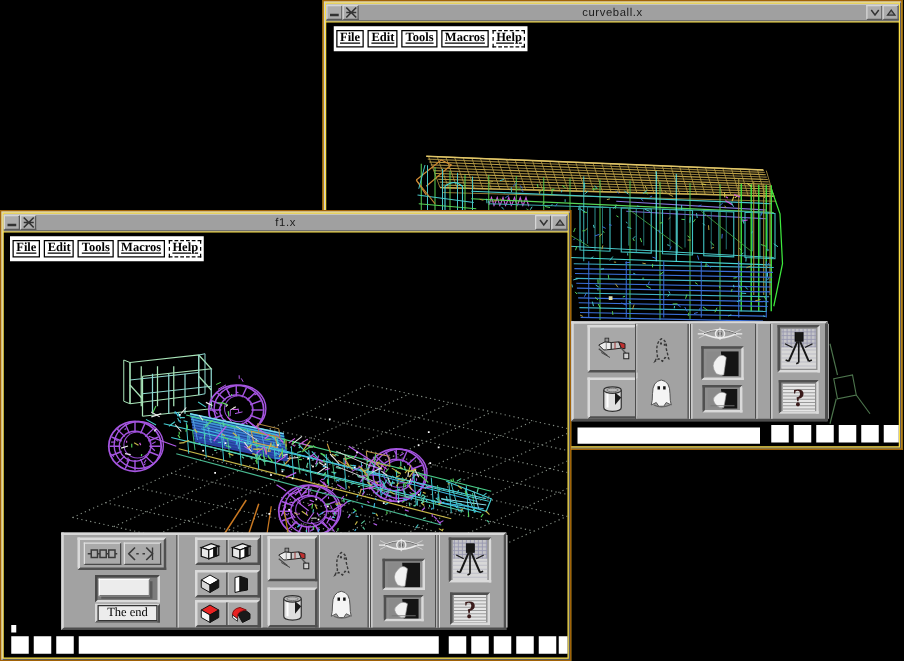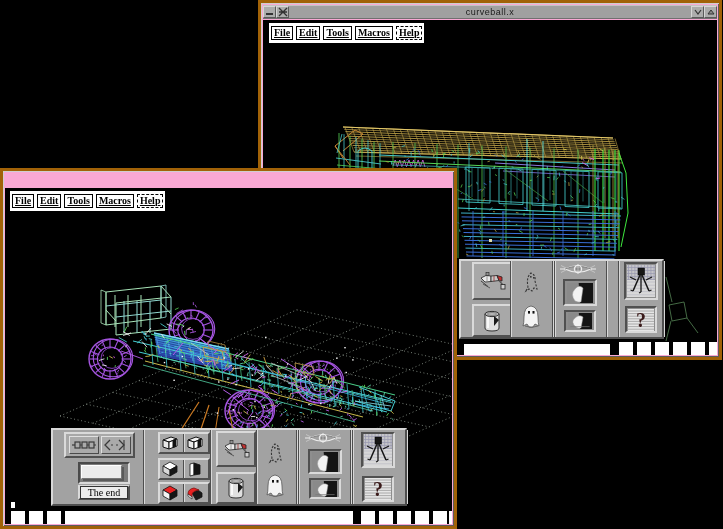--- a/index.html
+++ b/index.html
@@ -1,16 +1,16 @@
 <!DOCTYPE html>
 <html><head><meta charset="utf-8"><style>
 * { margin:0; padding:0; box-sizing:border-box; -webkit-font-smoothing:antialiased; }
 html,body { width:723px; height:529px; background:#000; overflow:hidden; position:relative;
   font-family:"Liberation Sans",sans-serif; }
-.win { position:absolute; background:#f9a8d4; border:3px solid #a16207;
+.win { position:absolute; background:#fde047; border:1px solid #a16207;
   box-shadow: inset 1px 1px 0 #cfcfcf, inset -1px -1px 0 #5c5c5c; }
 .tbar { position:absolute; left:2px; right:2px; top:2px; height:14px; background:#a0a0a0;
   display:flex; align-items:center; border-bottom:1px solid #707070; box-shadow: inset 0 1px 0 #c4c4c4; }
 .tbtn { width:13px; height:12px; margin:0; background:#acacac; border:1px solid;
   border-color:#d6d6d6 #5a5a5a #5a5a5a #d6d6d6; display:flex; align-items:center; justify-content:center; flex:none; }
 .g-dash { width:7px; height:2px; background:#333; margin-top:4px; }
 .ttl { flex:1; text-align:center; font-size:9px; color:#1a1a1a; letter-spacing:0.5px; }
 .client { position:absolute; left:2px; top:17px; right:2px; bottom:2px; background:#000; overflow:hidden; }
 .canvas { position:absolute; left:0; top:0; }
 .menubar { position:absolute; background:#fff; padding:3px 2px; display:flex; gap:3px; z-index:5; }
@@ -524,20 +524,41 @@
       <div class="fsq" style="left:356px;top:322px;width:14px;height:14px"></div>
       <div class="fsq" style="left:374px;top:322px;width:14px;height:14px"></div>
       <div class="fsq" style="left:392px;top:322px;width:14px;height:14px"></div>
       <div class="fsq" style="left:410px;top:322px;width:14px;height:14px"></div>
       <div class="fsq" style="left:428px;top:322px;width:14px;height:14px"></div>
       <div class="fsq" style="left:446px;top:322px;width:14px;height:14px"></div>
   </div>
 </div>
 
 <div class="win" id="fw" style="left:0;top:168px;width:457px;height:361px">
+  <div class="tbar">
+      <div class="tbtn">
+        <div class="g-dash"></div>
+      </div>
+      <div class="tbtn">
+        <svg width="10" height="10">
+          <path d="M1 1 L9 9 M9 1 L1 9 M1 5 L9 5" stroke="#333" stroke-width="1.3" fill="none"></path>
+        </svg>
+      </div>
+      <div class="ttl">f1.x</div>
+      <div class="tbtn">
+        <svg width="10" height="10">
+          <path d="M2 3 L5 7 L8 3" stroke="#333" stroke-width="1.2" fill="none"></path>
+        </svg>
+      </div>
+      <div class="tbtn">
+        <svg width="10" height="10">
+          <path d="M2 7 L5 3 L8 7 Z" stroke="#333" stroke-width="1" fill="#888"></path>
+        </svg>
+      </div>
+    </div>
   <div class="client">
     <svg class="canvas" width="453" height="342" viewBox="2 185 453 342">
         <line x1="57.0" y1="413.0" x2="321.0" y2="471.1" stroke="#9aa59a" stroke-width="0.9" stroke-opacity="0.85" stroke-dasharray="1,2.6"></line>
         <line x1="83.3" y1="401.2" x2="347.3" y2="459.3" stroke="#9aa59a" stroke-width="0.9" stroke-opacity="0.85" stroke-dasharray="1,2.6"></line>
         <line x1="109.6" y1="389.4" x2="373.6" y2="447.5" stroke="#9aa59a" stroke-width="0.9" stroke-opacity="0.85" stroke-dasharray="1,2.6"></line>
         <line x1="135.9" y1="377.6" x2="399.9" y2="435.7" stroke="#9aa59a" stroke-width="0.9" stroke-opacity="0.85" stroke-dasharray="1,2.6"></line>
         <line x1="162.2" y1="365.8" x2="426.2" y2="423.9" stroke="#9aa59a" stroke-width="0.9" stroke-opacity="0.85" stroke-dasharray="1,2.6"></line>
         <line x1="188.5" y1="354.0" x2="452.5" y2="412.1" stroke="#9aa59a" stroke-width="0.9" stroke-opacity="0.85" stroke-dasharray="1,2.6"></line>
         <line x1="214.8" y1="342.2" x2="478.8" y2="400.3" stroke="#9aa59a" stroke-width="0.9" stroke-opacity="0.85" stroke-dasharray="1,2.6"></line>
         <line x1="241.1" y1="330.4" x2="505.1" y2="388.5" stroke="#9aa59a" stroke-width="0.9" stroke-opacity="0.85" stroke-dasharray="1,2.6"></line>

